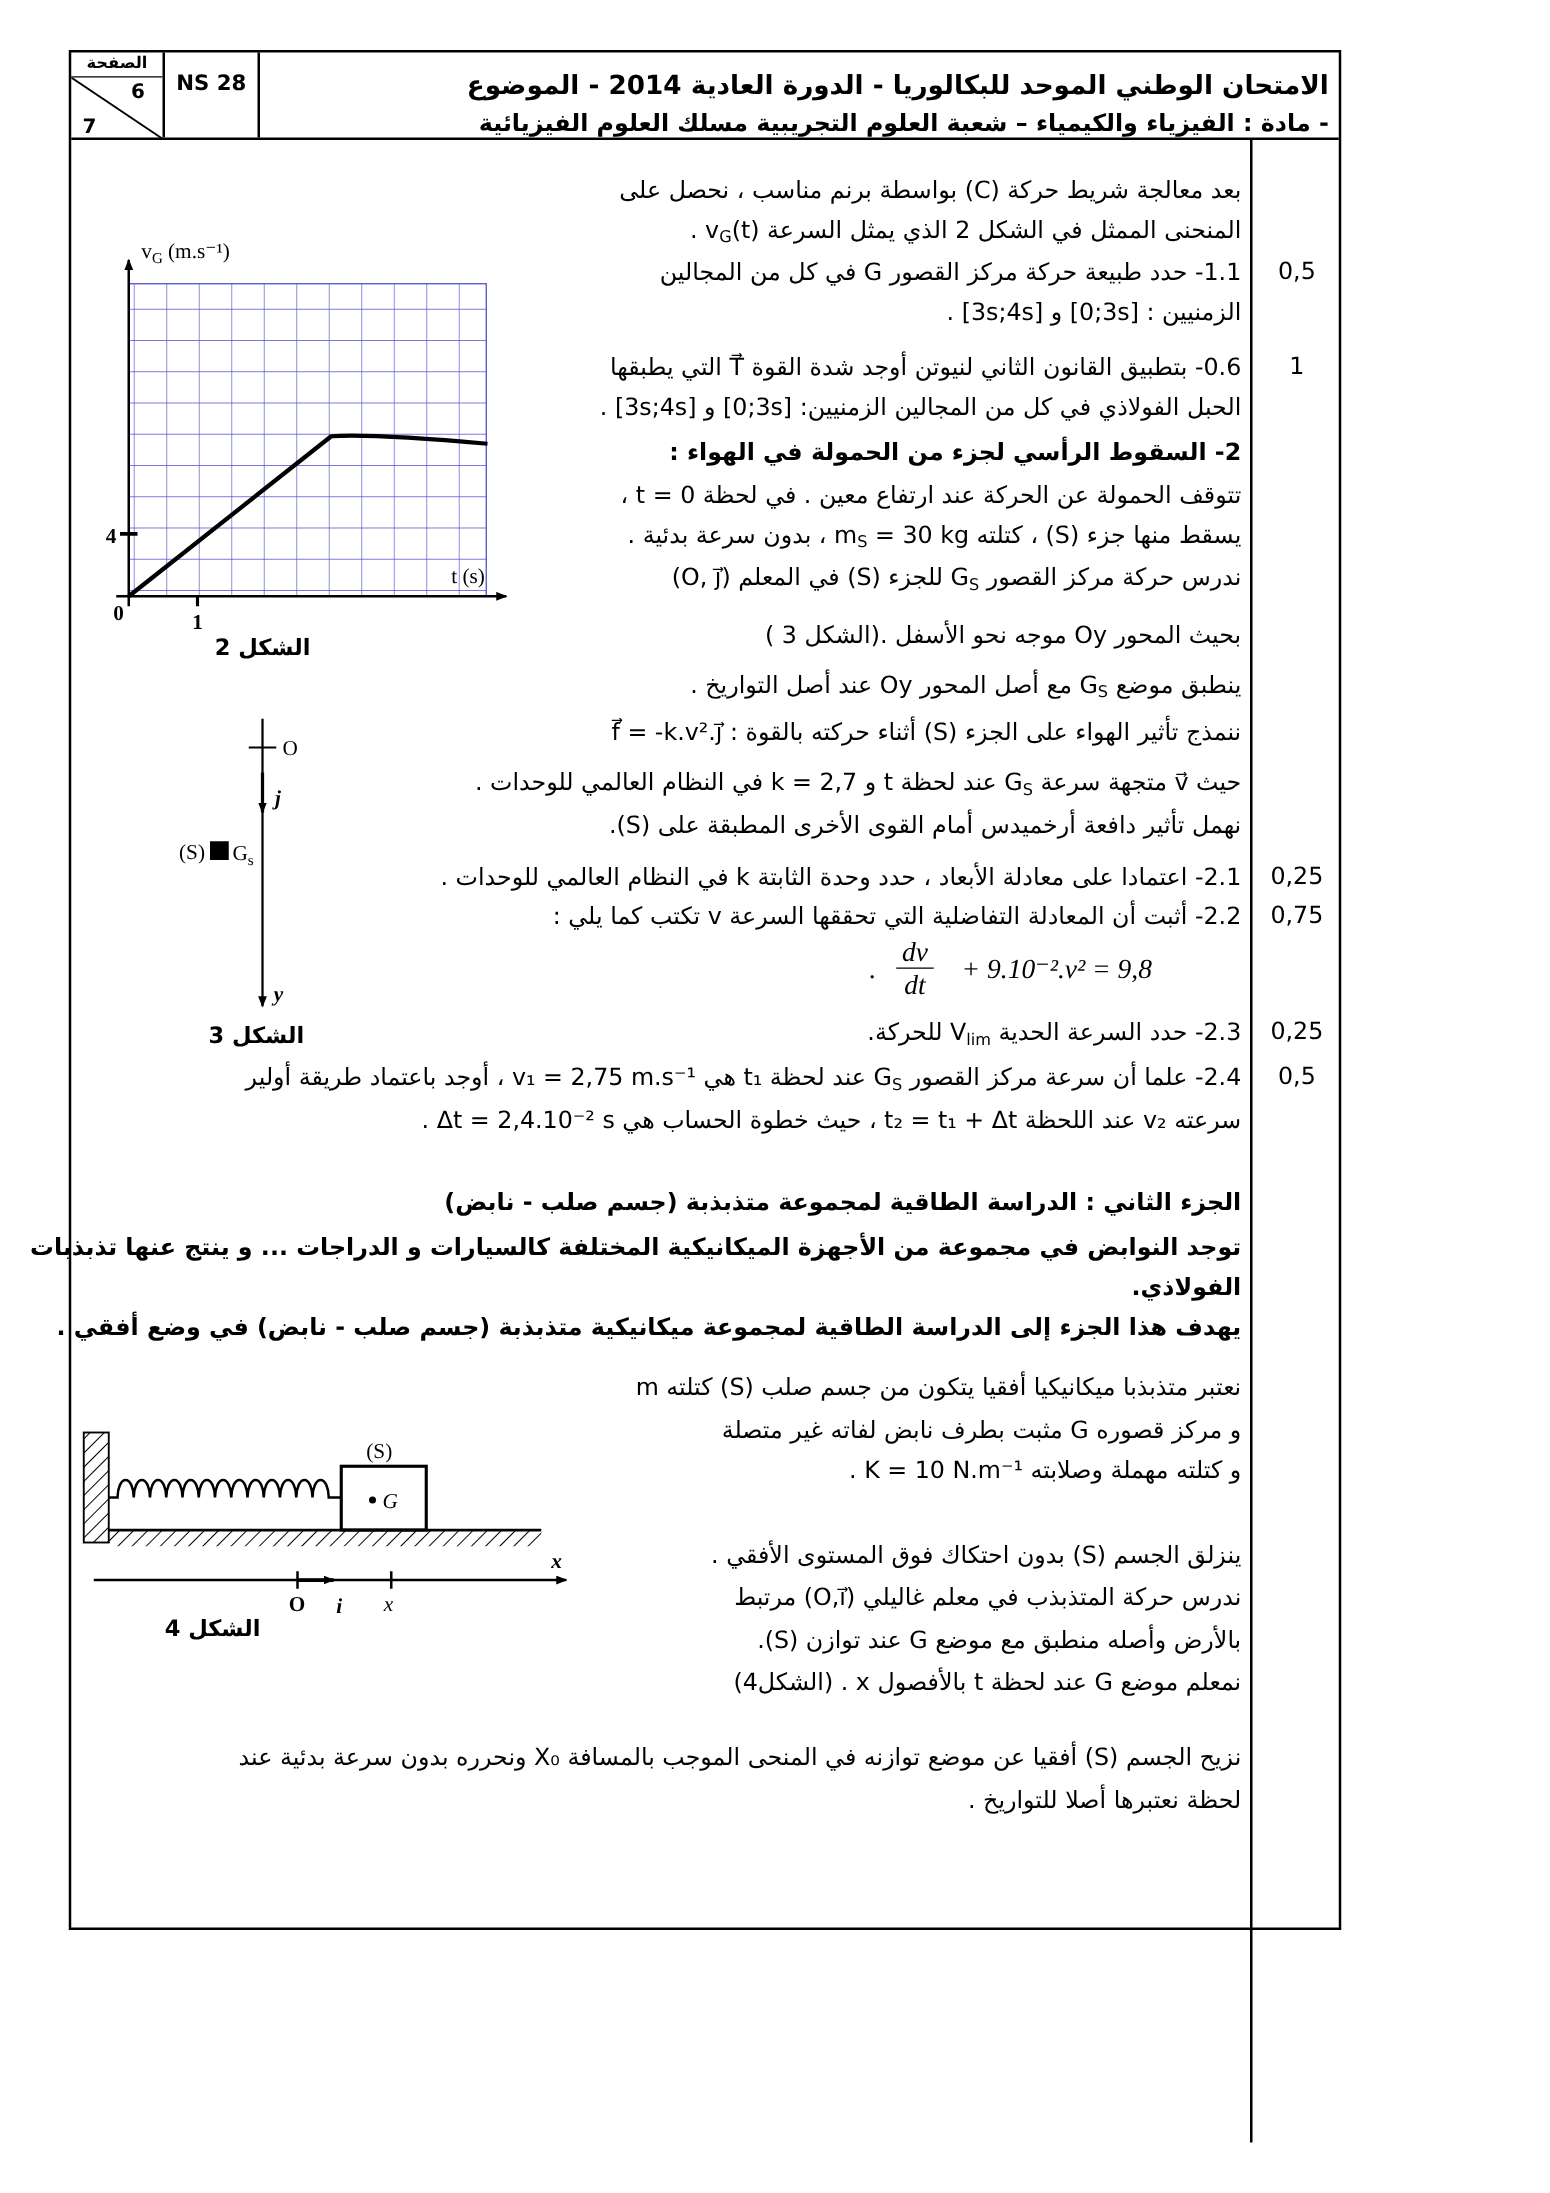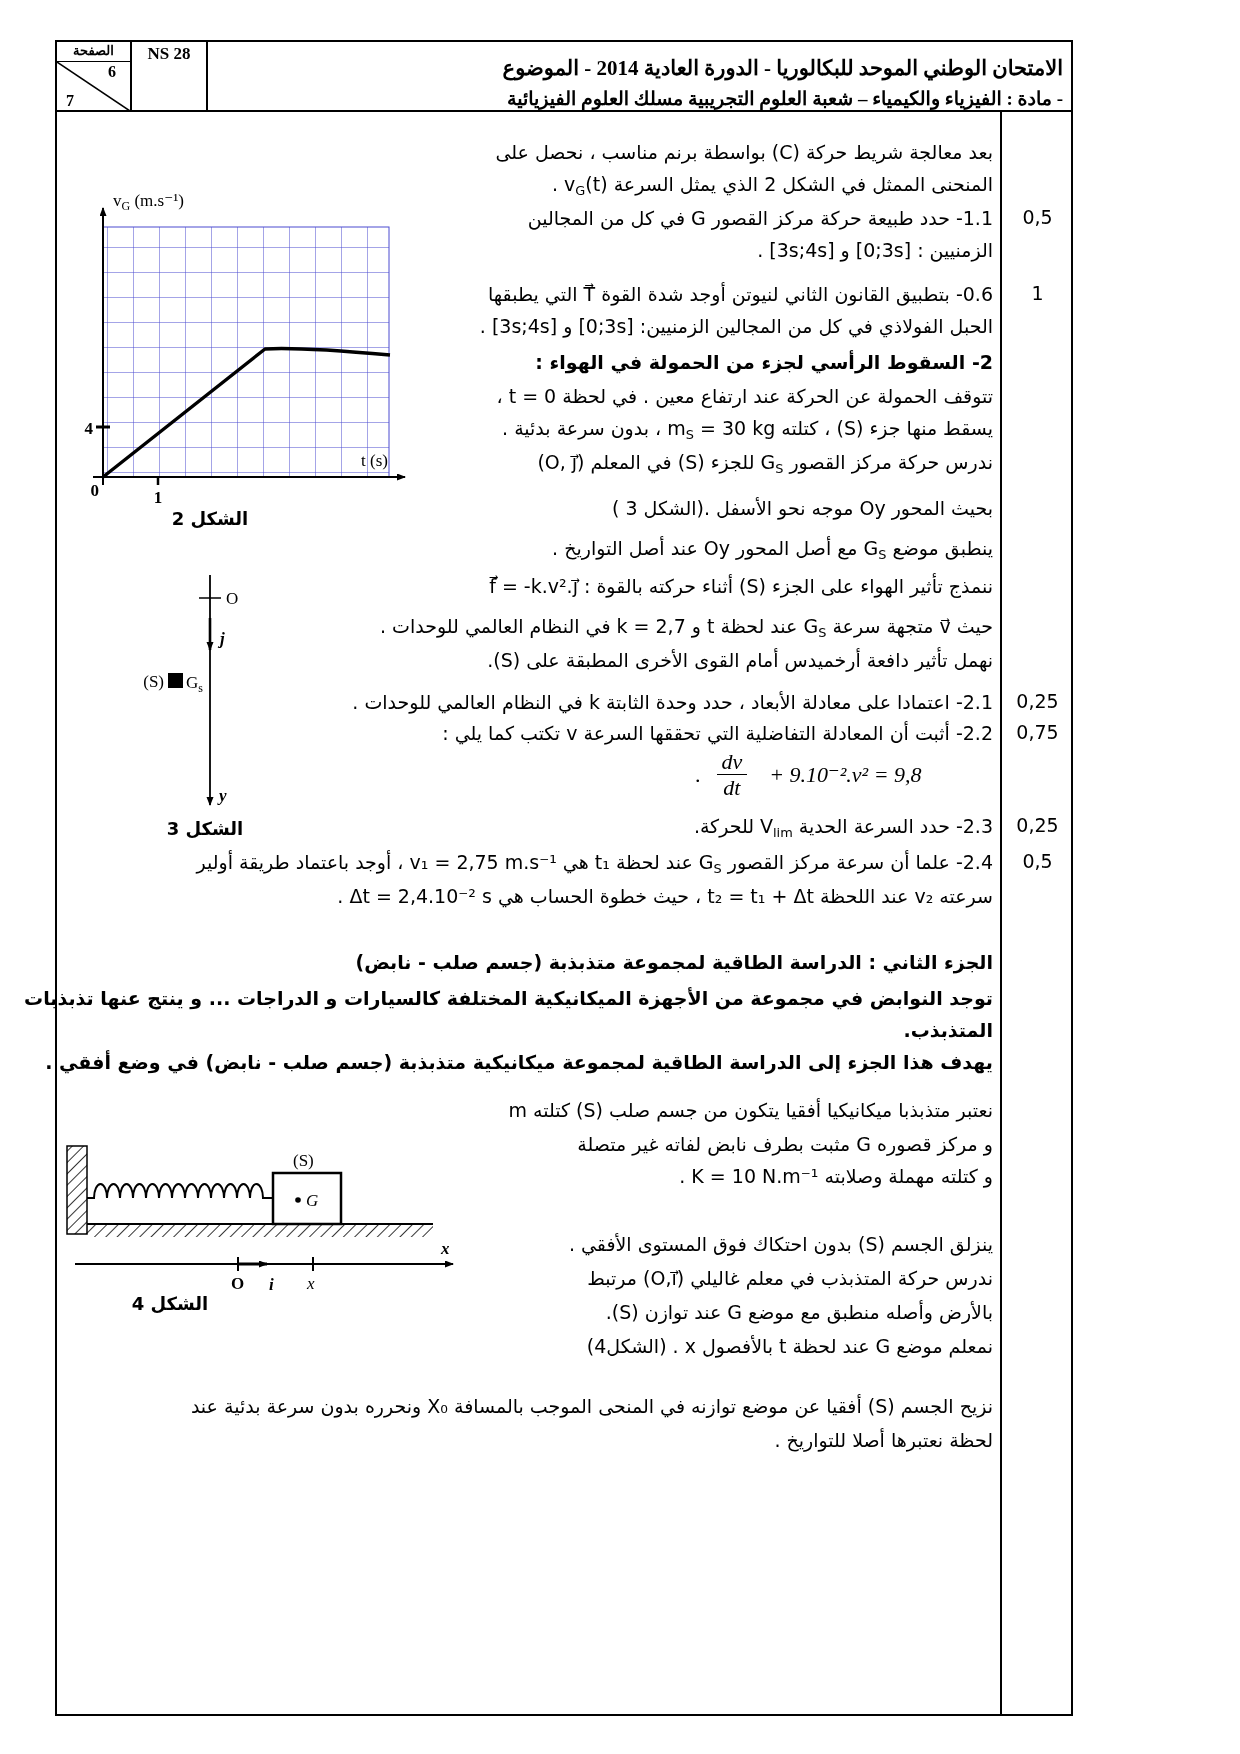--- a/index.html
+++ b/index.html
@@ -1,26 +1,26 @@
 <!DOCTYPE html>
 <html lang="ar"><head>
 <meta charset="utf-8">
 <style>
   html,body{margin:0;padding:0;background:#fff;}
   .page{position:relative;width:1240px;height:1754px;background:#fff;overflow:hidden;
         font-family:"DejaVu Sans",sans-serif;color:#000;}
-  .outer{position:absolute;left:55px;top:40px;width:1018px;height:1676px;border:2px solid #000;box-sizing:border-box;font-family:Liberation Serif, serif;}
+  .outer{position:absolute;left:55px;top:40px;width:1018px;height:1504px;border:2px solid #000;box-sizing:border-box;}
   .header{position:absolute;left:0;top:0;width:100%;height:70px;border-bottom:2px solid #000;display:flex;box-sizing:border-box;}
   .pagebox{width:75px;border-right:2px solid #000;position:relative;box-sizing:border-box;flex:0 0 auto;}
   .pagebox-label{height:19px;border-bottom:1.5px solid #000;font-size:13px;font-weight:bold;text-align:center;line-height:18px;direction:rtl;}
   .pagebox-diag{position:relative;height:49px;}
   .pg-top{position:absolute;right:14px;top:1px;font-weight:bold;font-size:16px;}
   .pg-bottom{position:absolute;left:9px;bottom:1px;font-weight:bold;font-size:16px;}
   .nsbox{width:76px;border-right:2px solid #000;box-sizing:border-box;font-weight:bold;font-size:17px;
-         text-align:center;padding-top:2px;flex:0 0 auto;}
+         text-align:center;padding-top:15px;flex:0 0 auto;}
   .titles{flex:1;direction:rtl;text-align:right;padding:10px 8px 0 4px;}
   .title1{font-size:21px;font-weight:bold;line-height:32px;white-space:nowrap;}
   .title2{font-size:19px;font-weight:bold;line-height:30px;white-space:nowrap;}
   .marks-rule{position:absolute;left:1000px;top:112px;height:1602px;border-left:2px solid #000;}
   .mark{position:absolute;left:1002px;width:71px;text-align:center;font-size:19px;}
   .tl{position:absolute;right:247px;direction:rtl;text-align:right;font-size:19px;line-height:28px;white-space:nowrap;}
   .b{font-weight:bold;}
   sub{font-size:0.68em;vertical-align:-0.28em;}
   .eq{position:absolute;left:695px;top:750px;direction:ltr;font-family:"Liberation Serif","DejaVu Serif",serif;
       font-size:22px;font-style:italic;display:flex;align-items:center;}
@@ -96,21 +96,21 @@
     </span>
     <span class="rest">+ 9.10⁻².v² = 9,8</span>
   </div>
 
   <div class="tl" style="top:812px">2.3- حدد السرعة الحدية ⁦V<sub>lim</sub>⁩ للحركة.</div>
   <div class="tl" style="top:848px">2.4- علما أن سرعة مركز القصور ⁦G<sub>S</sub>⁩ عند لحظة ⁦t₁⁩ هي ⁦v₁ = 2,75 m.s⁻¹⁩ ، أوجد باعتماد طريقة أولير</div>
   <div class="tl" style="top:882px">سرعته ⁦v₂⁩ عند اللحظة ⁦t₂ = t₁ + Δt⁩ ، حيث خطوة الحساب هي ⁦Δt = 2,4.10⁻² s⁩ .</div>
 
   <div class="tl b" style="top:948px">الجزء الثاني : الدراسة الطاقية لمجموعة متذبذبة (جسم صلب - نابض)</div>
   <div class="tl b" style="top:984px">توجد النوابض في مجموعة من الأجهزة الميكانيكية المختلفة كالسيارات و الدراجات ... و ينتج عنها تذبذبات</div>
-  <div class="tl b" style="top:1016px">المتذبذب.</div>
+  <div class="tl b" style="top:1016px">الفولاذي.</div>
   <div class="tl b" style="top:1048px">يهدف هذا الجزء إلى الدراسة الطاقية لمجموعة ميكانيكية متذبذبة (جسم صلب - نابض) في وضع أفقي .</div>
   <div class="tl" style="top:1096px">نعتبر متذبذبا ميكانيكيا أفقيا يتكون من جسم صلب (S) كتلته ⁦m⁩</div>
   <div class="tl" style="top:1130px">و مركز قصوره ⁦G⁩ مثبت بطرف نابض لفاته غير متصلة</div>
   <div class="tl" style="top:1162px">و كتلته مهملة وصلابته ⁦K = 10 N.m⁻¹⁩ .</div>
   <div class="tl" style="top:1230px">ينزلق الجسم (S) بدون احتكاك فوق المستوى الأفقي .</div>
   <div class="tl" style="top:1264px">ندرس حركة المتذبذب في معلم غاليلي ⁦(O,i⃗)⁩ مرتبط</div>
   <div class="tl" style="top:1298px">بالأرض وأصله منطبق مع موضع ⁦G⁩ عند توازن (S).</div>
   <div class="tl" style="top:1332px">نمعلم موضع ⁦G⁩ عند لحظة ⁦t⁩ بالأفصول ⁦x⁩ . (الشكل4)</div>
   <div class="tl" style="top:1392px">نزيح الجسم (S) أفقيا عن موضع توازنه في المنحى الموجب بالمسافة ⁦X₀⁩ ونحرره بدون سرعة بدئية عند</div>
   <div class="tl" style="top:1426px">لحظة نعتبرها أصلا للتواريخ .</div>

